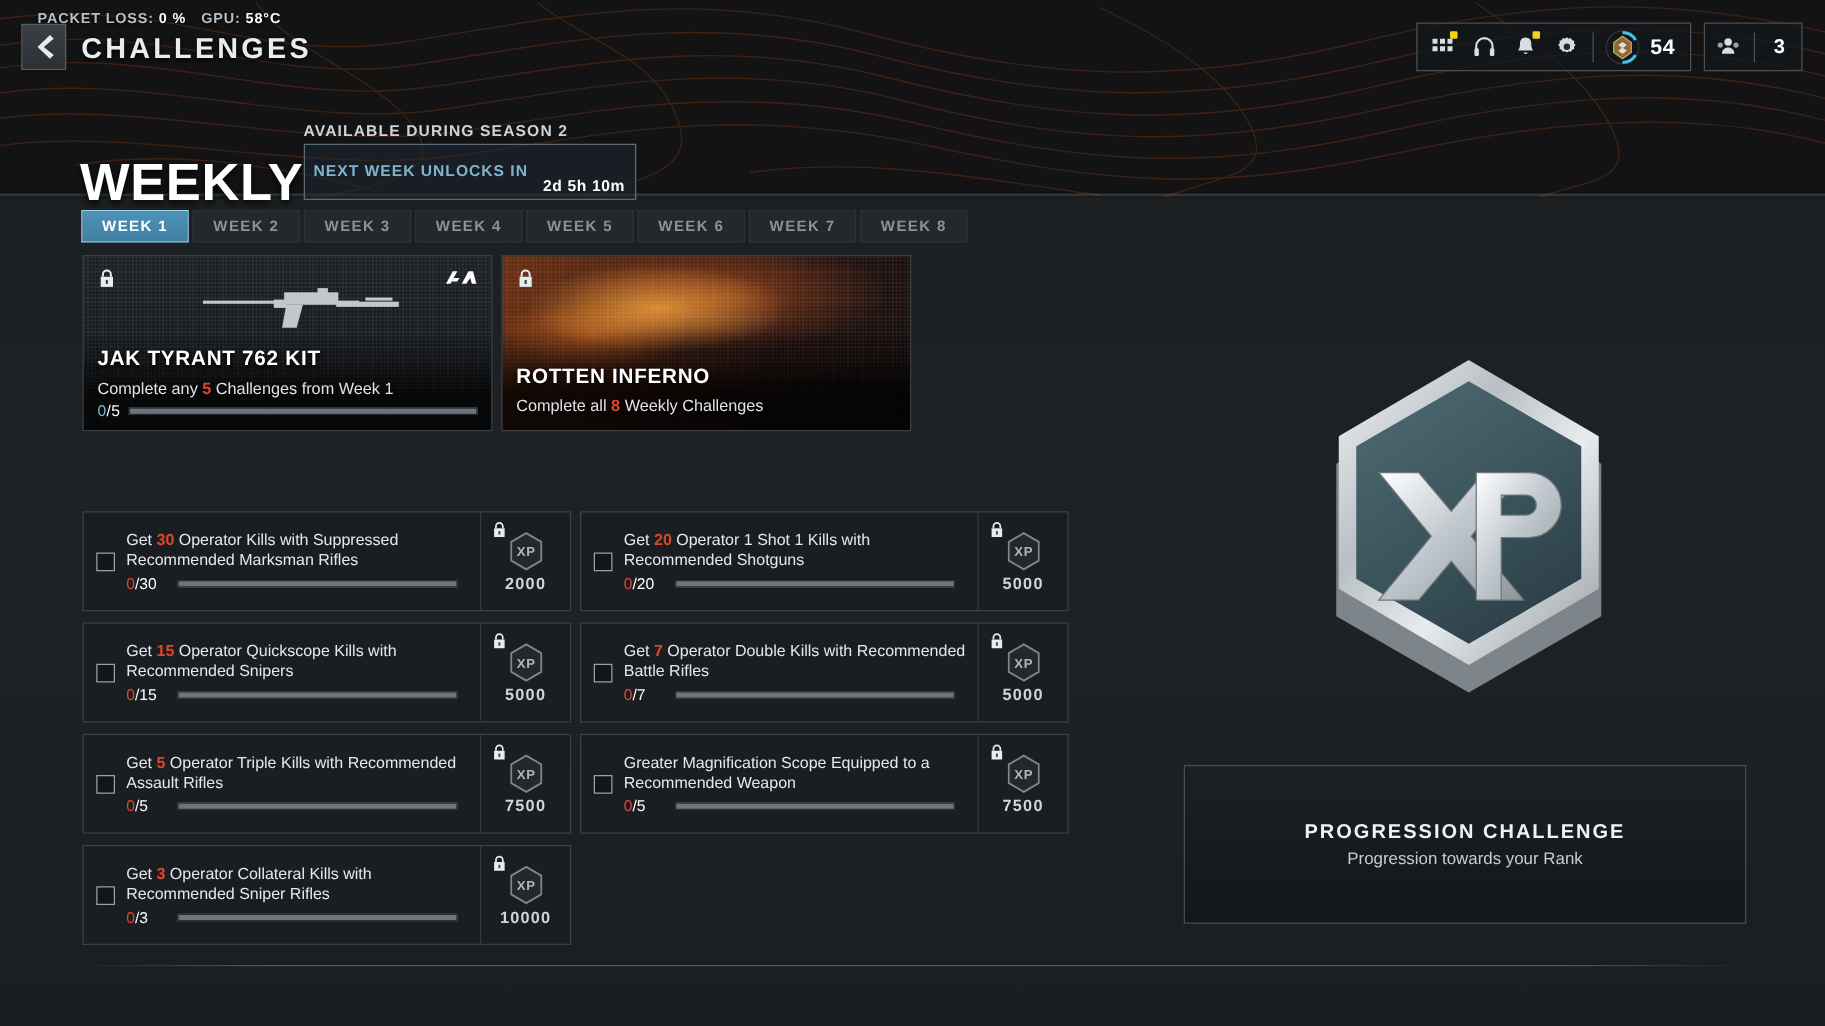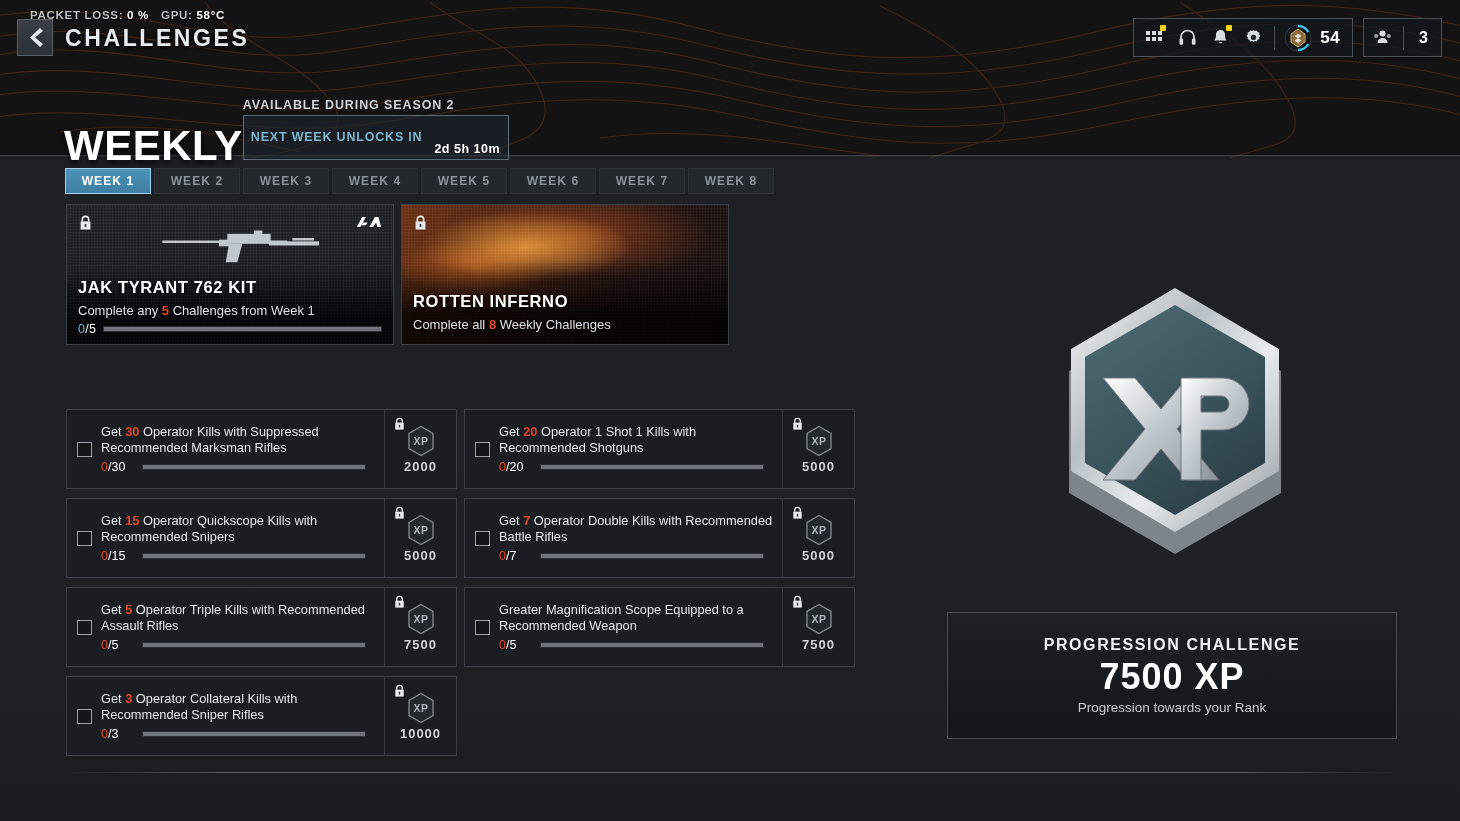--- a/index.html
+++ b/index.html
@@ -631,18 +631,17 @@
         <polygon points="72,106 104,106 130,137 156,106 188,106 146,157 188,208 156,208 130,177 104,208 72,208 114,157"></polygon>
       </g>
       <g fill="url(#silver2)" stroke="#6e767c" stroke-width="1">
         <path d="M150 106 h42 a26 26 0 0 1 0 52 h-22 v50 h-20 z M170 124 v16 h20 a8 8 0 0 0 0-16 z"></path>
       </g>
     </svg>
   </div>
 
   <div class="prog-card">
     <div class="pc-title">PROGRESSION CHALLENGE</div>
-    <div class="pc-xp">7500 XP</div>
     <div class="pc-sub">Progression towards your Rank</div>
   </div>
 
   <div class="bottom-rule"></div>
 </div>
 
 </body></html>

